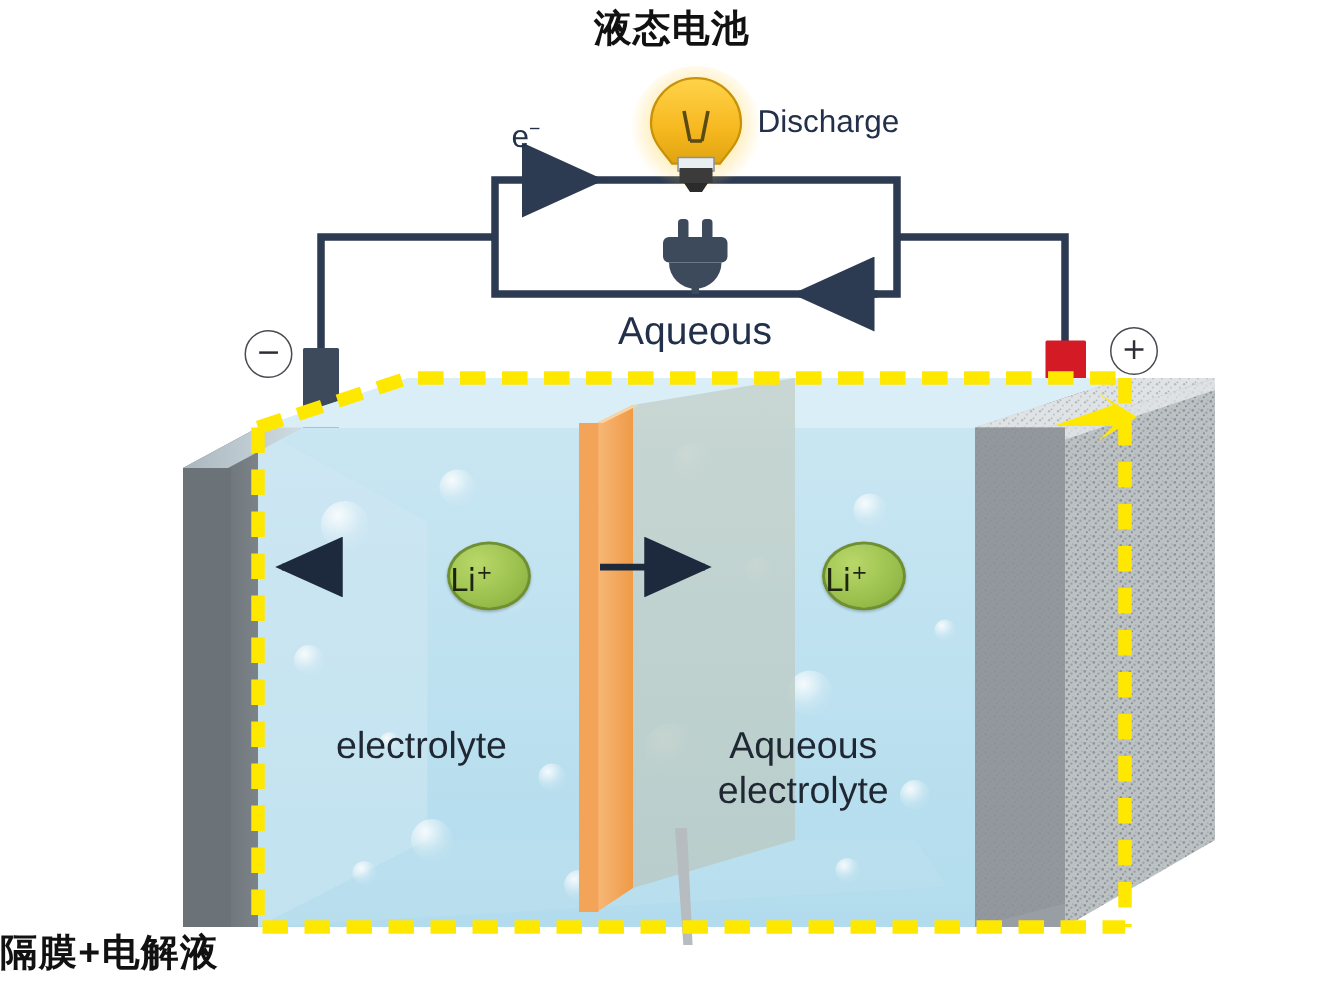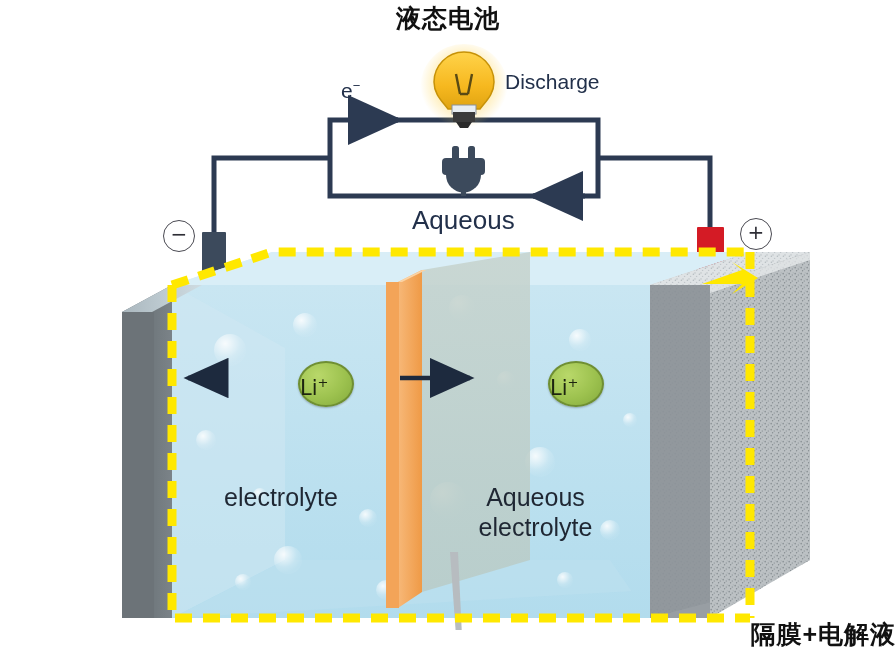--- a/index.html
+++ b/index.html
@@ -10,23 +10,23 @@
   }
   #stage{position:absolute;left:0;top:0;width:896px;height:666px;}
 
   
   .title-cn{
     position:absolute;left:0;right:0;top:2px;text-align:center;
     font-size:25px;font-weight:bold;color:#111;letter-spacing:1px;
     font-family:Liberation Sans, sans-serif;
   }
   .bottom-cn{
-    position:absolute;left:0;right:0;top:618px;text-align:right;
+    position:absolute;left:0;right:0;top:618px;text-align:left;
     font-size:25px;font-weight:bold;color:#111;letter-spacing:1px;
-    font-family:Liberation Sans, sans-serif;
+    font-family:Liberation Mono, monospace;
   }
 
   
   #circuit{position:absolute;left:0;top:0;width:896px;height:300px;}
   .ckt-label{
     position:absolute;color:#22304a;font-family:"Liberation Sans",sans-serif;
   }
   #lbl-discharge{left:505px;top:70px;font-size:21px;}
   #lbl-charge{left:412px;top:205px;font-size:26px;}
   #lbl-electron{left:341px;top:78px;font-size:21px;}

